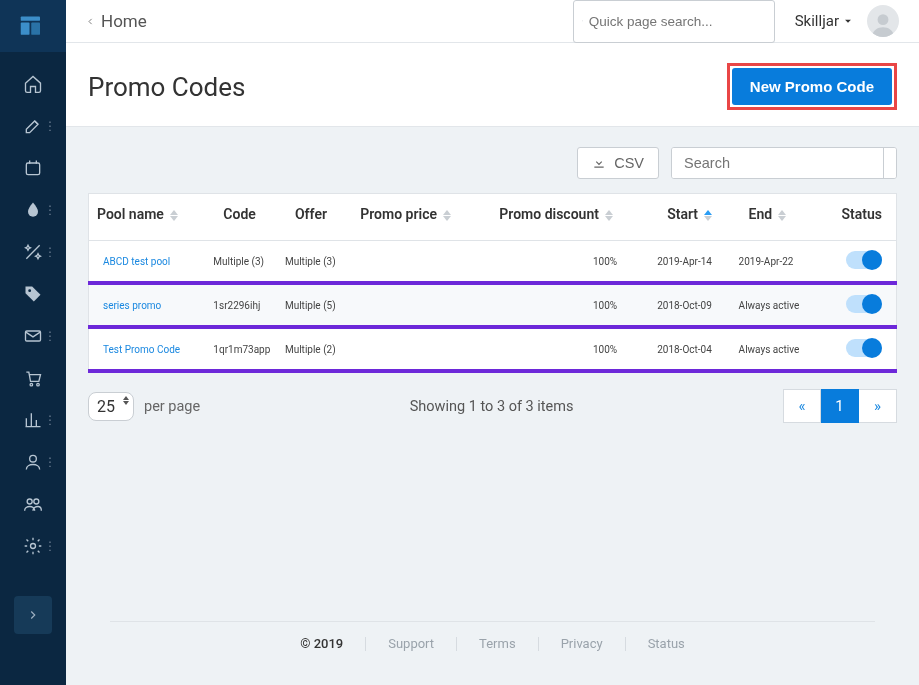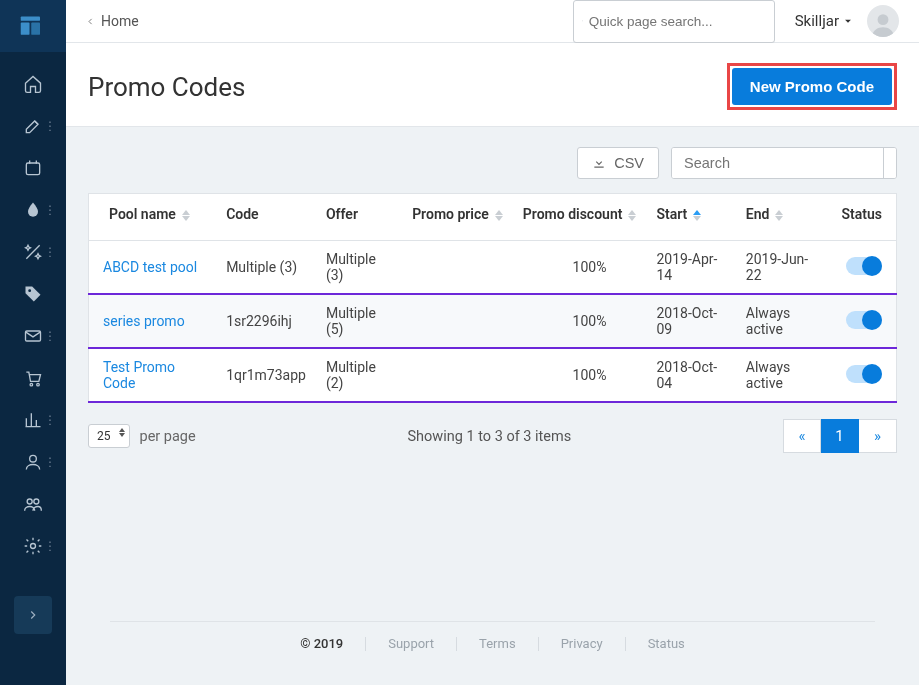--- a/index.html
+++ b/index.html
@@ -74,21 +74,21 @@
   .topbar {
     background: #fff;
     height: 43px;
     display: flex;
     align-items: center;
     padding: 0 20px;
     border-bottom: 1px solid #e2e6ea;
   }
   .breadcrumb {
     display:flex; align-items:center; gap:6px;
-    color:#555; font-size:14px;
+    color:#555; font-size:17px;
     cursor:pointer;
   }
   .breadcrumb svg{width:9px;height:9px;stroke:#555;fill:none;stroke-width:2;}
   .topbar .spacer { flex:1; }
   .search-box {
     display:flex; align-items:center;
     border:1px solid #c9ced3; border-radius:3px;
     height:43px; width:202px;
     padding:0 8px; color:#999;
   }
@@ -170,53 +170,53 @@
   table {
     width:100%; border-collapse:collapse; background:#fff;
     border:1px solid #dfe3e7;
   }
   thead th {
     text-align:left; font-size:14px; font-weight:600;
     padding:12px 10px 18px; color:#333;
     border-bottom:1px solid #dfe3e7;
     white-space:nowrap;
   }
-  thead th:first-child{padding-left:20px;}
+  thead th:first-child{padding-left:8px;}
   thead th .sort {
     display:inline-flex;flex-direction:column;margin-left:6px;
     vertical-align:middle; gap:0;
   }
   thead th .sort span{
     width:0;height:0;border-left:4px solid transparent;border-right:4px solid transparent;
   }
   thead th .sort .up{border-bottom:5px solid #c9ced3;margin-bottom:1px;}
   thead th .sort .dn{border-top:5px solid #c9ced3;}
   thead th .sort .up.active{border-bottom-color:#2a9df4;}
   tbody td {
-    padding:10px 10px; font-size:14px; border-bottom:2px solid #6d28d9;
+    padding:10px 0; font-size:10px; border-bottom:4px solid #6d28d9;
     color:#444;
   }
   tbody td:first-child{padding-left:14px;}
   tbody tr:nth-child(even){background:#f7f9fb;}
   tbody td a{color:#1a88e0;text-decoration:none;}
   .toggle {
     width:36px;height:18px;border-radius:10px;background:#bfe0fc;
     position:relative;display:inline-block;
   }
   .toggle::after{
     content:"";position:absolute;right:0;top:-1px;
     width:20px;height:20px;border-radius:50%;background:#087cdc;
   }
 
   .footer-row{
     display:flex;align-items:center;margin-top:16px;
   }
   .perpage-select{
-    border:1px solid #c9ced3;border-radius:3px;background:#fff;
-    padding:4px 18px 4px 8px;font-size:12px;position:relative;
+    border:1px solid #c9ced3;border-radius:8px;background:#fff;
+    padding:4px 18px 4px 8px;font-size:16px;position:relative;
   }
   .perpage-select .arrows{
     position:absolute;right:4px;top:3px;display:flex;flex-direction:column;
   }
   .perpage-select .arrows span{
     width:0;height:0;border-left:3px solid transparent;border-right:3px solid transparent;
   }
   .perpage-select .arrows .u{border-bottom:4px solid #555;margin-bottom:1px;}
   .perpage-select .arrows .d{border-top:4px solid #555;}
   .perpage-label{margin-left:10px;color:#666;font-size:14.5px;}
@@ -418,21 +418,21 @@
         </tr>
       </thead>
       <tbody>
         <tr>
           <td><a href="#">ABCD test pool</a></td>
           <td>Multiple (3)</td>
           <td>Multiple (3)</td>
           <td></td>
           <td style="text-align:right;padding-right:40px;">100%</td>
           <td>2019-Apr-14</td>
-          <td>2019-Jun-22</td>
+          <td>2019-Apr-22</td>
           <td style="text-align:right;padding-right:14px;"><span class="toggle"></span></td>
         </tr>
         <tr>
           <td><a href="#">series promo</a></td>
           <td>1sr2296ihj</td>
           <td>Multiple (5)</td>
           <td></td>
           <td style="text-align:right;padding-right:40px;">100%</td>
           <td>2018-Oct-09</td>
           <td>Always active</td>

